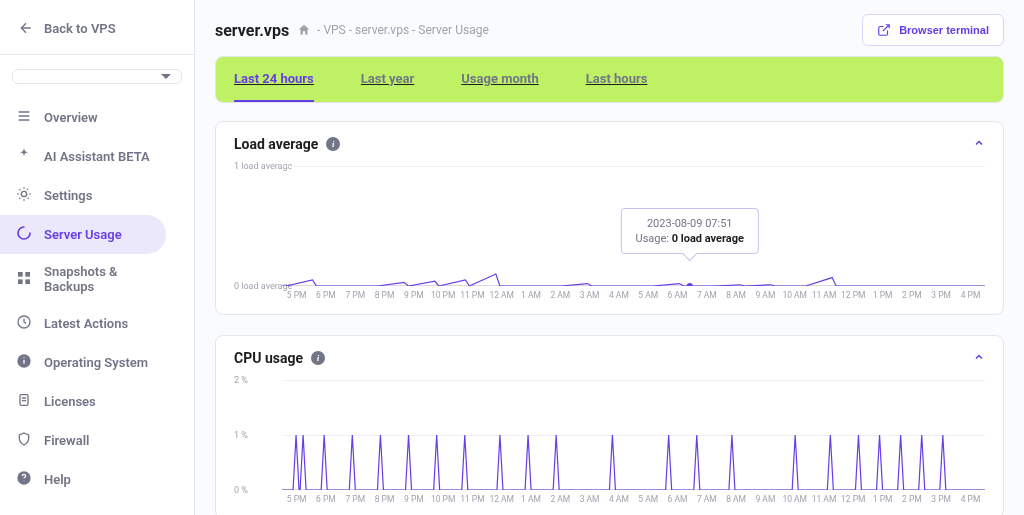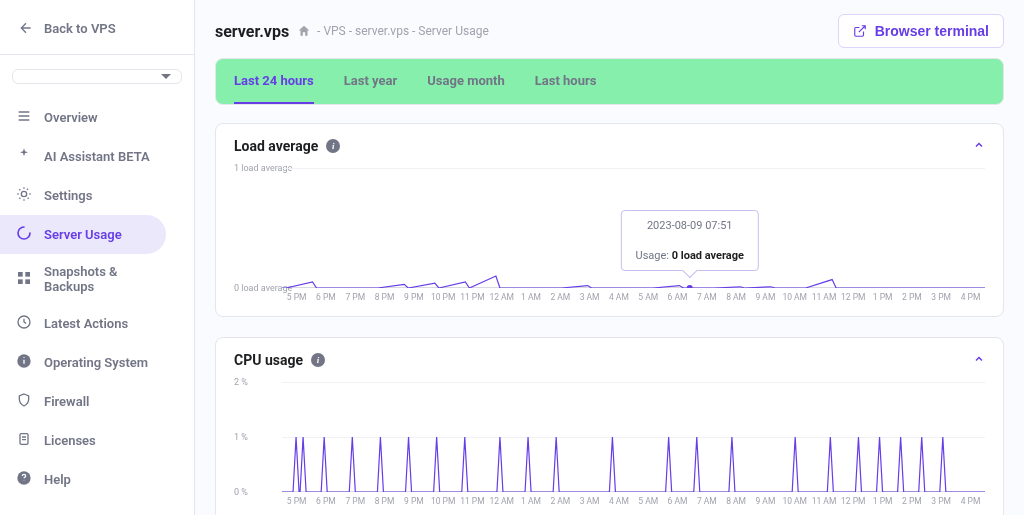--- a/index.html
+++ b/index.html
@@ -91,39 +91,40 @@
   }
   .header-left { display: flex; gap: 8px; }
   .title { font-size: 16px; font-weight: 700; color: var(--text-dark); }
   .breadcrumb { display: flex; align-items: center; gap: 6px; color: var(--text-light); font-size: 12px; }
   .breadcrumb svg { width: 14px; height: 14px; }
   .btn-terminal {
     border: 1px solid #dcd4fa;
     background: #fff;
     color: var(--primary);
     font-weight: 700;
-    font-size: 14px;
+    font-size: 11px;
     padding: 8px 14px;
     border-radius: 6px;
     display: flex;
     align-items: center;
     gap: 8px;
     cursor: pointer;
   }
   .btn-terminal svg { width: 14px; height: 14px; }
 
   
   .tabs-card {
-    background: #86efac;
+    background: #bef264;
     border: 1px solid var(--border);
     border-radius: 8px;
     padding: 0 18px;
     display: flex;
-    gap: 30px;
+    gap: 47px;
     margin-bottom: 18px;
+    text-decoration: underline;
   }
   .tab {
     padding: 14px 0;
     font-size: 13px;
     font-weight: 700;
     color: var(--text-gray);
     cursor: pointer;
     border-bottom: 2px solid transparent;
   }
   .tab.active { color: var(--primary); border-bottom-color: var(--primary); }
@@ -215,21 +216,21 @@
     content: '';
     position: absolute;
     bottom: -6px;
     left: 50%;
     transform: translateX(-50%) rotate(45deg);
     width: 10px; height: 10px;
     background: #fff;
     border-right: 1px solid #c7bdf0;
     border-bottom: 1px solid #c7bdf0;
   }
-  .tooltip .tt-date { margin-bottom: 17px; }
+  .tooltip .tt-date { margin-bottom: 2px; }
   .tooltip .tt-val b { color: var(--text-dark); font-weight: 700; }
 </style>
 </head>
 <body>
 
 <aside class="sidebar">
   <div class="back-link">
     <svg viewBox="0 0 24 24" fill="none" stroke="currentColor" stroke-width="2">
         <path d="M19 12H5m7-7l-7 7 7 7"></path>
       </svg>
@@ -284,30 +285,30 @@
       </li>
       <li class="nav-item">
         <span><svg viewBox="0 0 24 24" fill="none">
             <circle cx="12" cy="12" r="10" fill="currentColor"></circle>
             <path d="M12 10v6m0-10v1" stroke="#fff" stroke-width="2"></path>
           </svg></span>
         <span>Operating System</span>
       </li>
       <li class="nav-item">
         <span><svg viewBox="0 0 24 24" fill="none">
-            <path d="M12 3l7 3v5c0 5-3 8-7 10-4-2-7-5-7-10V6z" stroke="currentColor" stroke-width="2" fill="none"></path>
-          </svg></span>
-        <span>Firewall</span>
-      </li>
-      <li class="nav-item">
-        <span><svg viewBox="0 0 24 24" fill="none">
             <rect x="6" y="4" width="12" height="16" rx="2" stroke="currentColor" stroke-width="2" fill="none"></rect>
             <path d="M9 9h6M9 13h6" stroke="currentColor" stroke-width="2"></path>
           </svg></span>
         <span>Licenses</span>
+      </li>
+      <li class="nav-item">
+        <span><svg viewBox="0 0 24 24" fill="none">
+            <path d="M12 3l7 3v5c0 5-3 8-7 10-4-2-7-5-7-10V6z" stroke="currentColor" stroke-width="2" fill="none"></path>
+          </svg></span>
+        <span>Firewall</span>
       </li>
       <li class="nav-item">
         <span><svg viewBox="0 0 24 24" fill="none">
             <circle cx="12" cy="12" r="10" fill="currentColor"></circle>
             <path d="M9.5 9a2.5 2.5 0 115 0c0 1.5-2.5 2-2.5 3.5m0 2.5v.5" stroke="#fff" stroke-width="2" fill="none"></path>
           </svg></span>
         <span>Help</span>
       </li>
     </ul>
 </aside>

